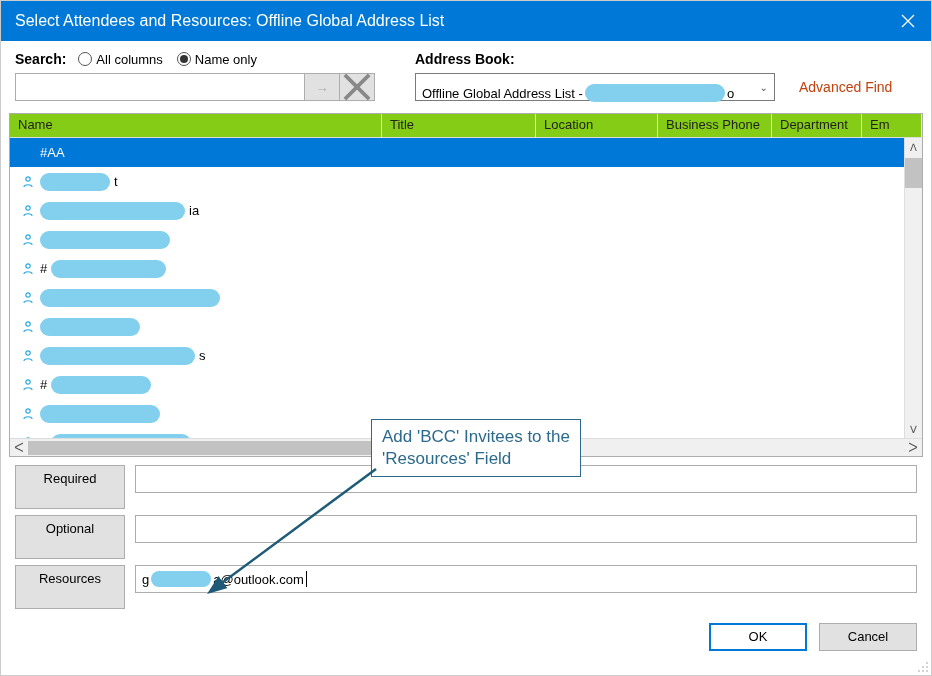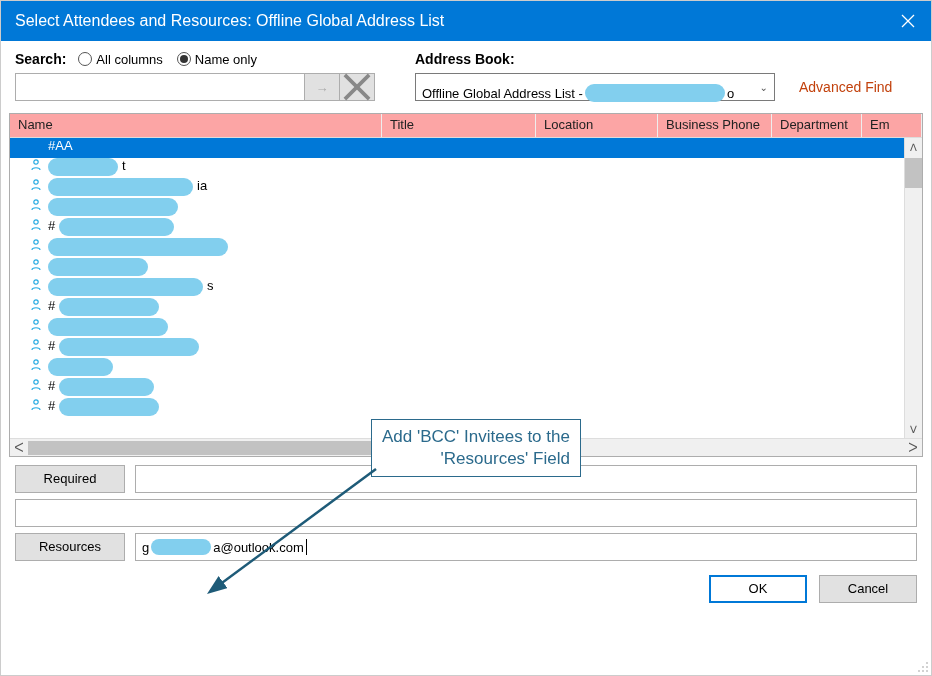--- a/index.html
+++ b/index.html
@@ -21,51 +21,51 @@
   .sq-btn { width: 36px; height: 28px; background:#e1e1e1; border:1px solid #adadad; margin-left:-1px; display:flex;align-items:center;justify-content:center; color:#888; cursor:default;}
   .sq-btn.disabled { color:#aaa; }
   .addressblock { display:flex; flex-direction:column; gap:6px; margin-left: 20px;}
   .addrlabel { font-weight:bold; font-size:14px;}
   .addr-row { display:flex; align-items:center; gap:24px;}
   .addr-select { position:relative; width: 360px; height:28px; border:1px solid #7a7a7a; display:flex; align-items:center; padding:0 6px; background:#fff; justify-content:space-between;}
   .redact-pill { background:#82cfee; border-radius: 20px; height:18px; display:inline-block;}
   .addr-select .arrow { color:#555; font-size:10px;}
   .adv-find { color:#c2410c; cursor:pointer; font-size:14px;}
   .tablewrap { margin: 8px 8px 0 8px; border:1px solid #adadad; }
-  .theaders { display:flex; height:24px; background:#fca5a5; border-bottom:1px solid #ddd;}
+  .theaders { display:flex; height:24px; background:#84cc16; border-bottom:1px solid #ddd;}
   .th { padding:3px 8px; border-right:1px solid #eee; font-size:13px; color:#222;}
   .th.name { flex: 0 0 372px;}
   .th.title { flex: 0 0 154px;}
   .th.phone{ flex: 0 0 114px;}
   .th.loc{ flex: 0 0 122px;}
   .th.dep{ flex: 0 0 90px;}
   .th.em{ flex:1;}
   .listbody { height: 300px; overflow:hidden; position:relative; background:#fff; display:flex;}
   .listcontent { flex:1; position:relative;}
-  .listrow { display:flex; align-items:flex-start; height:20px; padding-left:20px; gap:4px;}
+  .listrow { display:flex; align-items:center; height:29px; padding-left:12px; gap:4px;}
   .listrow.sel { background:#0078d7; color:#fff;}
   .pico { width:14px; height:14px; display:inline-flex; align-items:center; justify-content:center;}
   .pico svg { width:14px; height:14px;}
   .vscroll { width:18px; background:#f0f0f0; display:flex; flex-direction:column; border-left:1px solid #ddd;}
   .vscroll .arr { height:18px; display:flex; align-items:center; justify-content:center; color:#555; font-size:10px; cursor:pointer;}
   .vscroll .thumb { height:30px; background:#c2c2c2; margin-top:2px;}
   .hscroll { height:18px; background:#f0f0f0; display:flex; align-items:center; border-top:1px solid #ddd;}
   .hscroll .arr { width:18px; text-align:center; color:#555; cursor:pointer;}
   .hscroll .track { flex:1; position:relative; height:18px;}
   .hscroll .thumb { position:absolute; left:0; top:2px; height:14px; width:550px; background:#c2c2c2;}
   .fieldsarea { padding: 8px 14px 4px 14px; display:flex; flex-direction:column; gap:6px;}
   .fieldrow { display:flex; align-items:stretch; gap:10px;}
-  .fieldbtn { width:110px; height:28px; border:1px solid #adadad; background:#e1e1e1; text-align:center; line-height:26px; cursor:pointer; font-size:13px;}
+  .fieldbtn { width:110px; height:44px; border:1px solid #adadad; background:#e1e1e1; text-align:center; line-height:26px; cursor:pointer; font-size:13px;}
   .fieldinput { flex:1; height:28px; border:1px solid #adadad; padding:2px 6px; display:flex; align-items:center; gap:2px; background:#fff;}
   .dlgbtns { display:flex; justify-content:flex-end; gap:12px; padding: 10px 14px 10px 14px;}
   .dlgbtn { width:98px; height:28px; border:1px solid #adadad; text-align:center; line-height:26px; cursor:pointer; background:#e1e1e1;}
   .dlgbtn.primary { border:2px solid #0078d7; background:#fff; line-height:24px;}
   .resize-grip { position:absolute; right:2px; bottom:2px; width:14px; height:14px; }
   .resize-grip svg { width:14px; height:14px; opacity:0.5;}
-  .callout { position:absolute; left:370px; top:418px; border:1px solid #2b6a8c; background:#fff; padding:6px 10px; color:#2b6a8c; font-size:17px; text-align:right; line-height:1.3;}
+  .callout { position:absolute; left:370px; top:418px; border:1px solid #2b6a8c; background:#fff; padding:6px 10px; color:#2b6a8c; font-size:17px; text-align:left; line-height:1.3;}
   .overlay-svg { position:absolute; left:0; top:0; width:932px; height:676px; pointer-events:none;}
 </style>
 </head>
 <body>
 
 <div class="titlebar">
   <span class="title">Select Attendees and Resources: Offline Global Address List</span>
   <div class="close">
     <svg viewBox="0 0 14 14">
         <line x1="1" y1="1" x2="13" y2="13" stroke="#fff" stroke-width="1.2"></line>
@@ -279,20 +279,21 @@
 </div>
 
 <div class="fieldsarea">
   <div class="fieldrow">
     <div class="fieldbtn">Required</div>
     <div class="fieldinput">
         <span></span>
       </div>
   </div>
   <div class="fieldrow">
+    <div class="fieldbtn">Optional</div>
     <div class="fieldinput">
         <span></span>
       </div>
   </div>
   <div class="fieldrow">
     <div class="fieldbtn">Resources</div>
     <div class="fieldinput">
       <span>g</span>
       <span class="redact-pill" style="width:60px;height:16px;"></span>
       <span>a@outlook.com</span>

